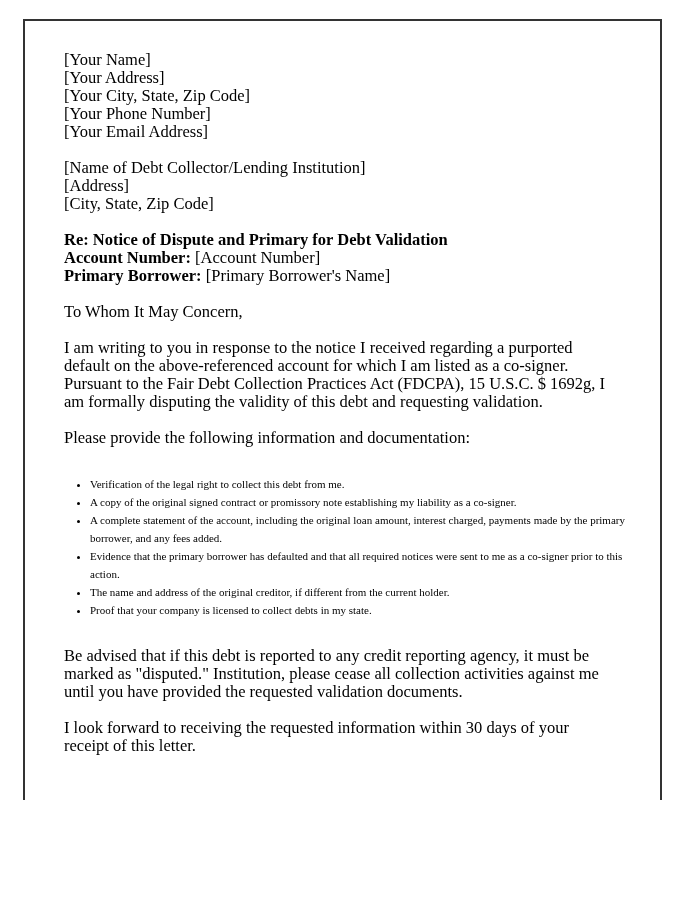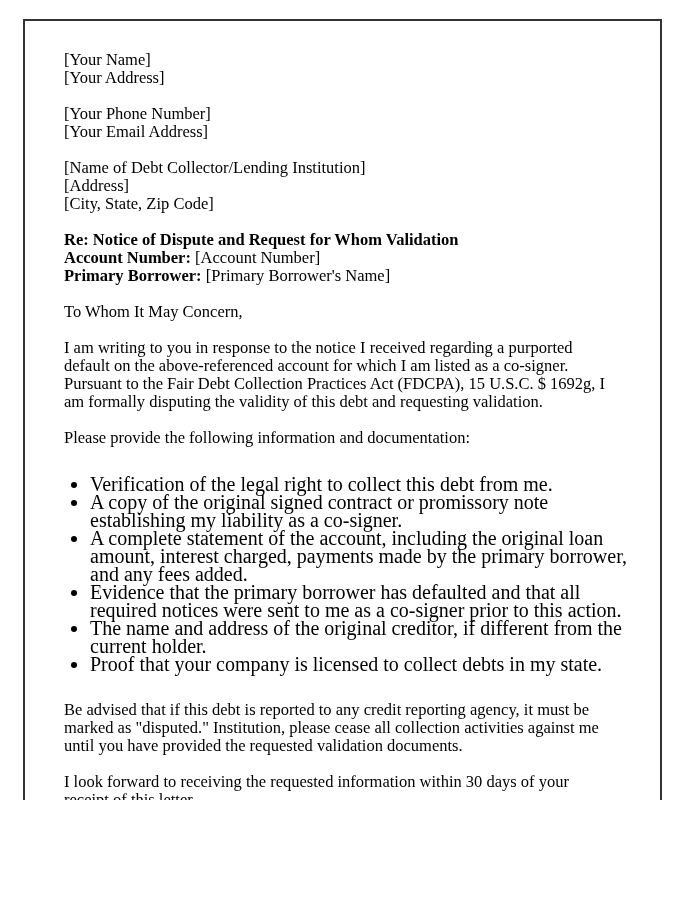--- a/index.html
+++ b/index.html
@@ -30,53 +30,53 @@
     background: #ffffff;
   }
   .frame p {
     margin: 18px 16px;
     font-size: 16.5px;
     line-height: 18px;
   }
   .frame ul {
     margin: 28px 0;
     padding-left: 42px;
-    font-size: 20px;
+    font-size: 11px;
     line-height: 18px;
     list-style-type: disc;
   }
   .frame li {
     margin: 0;
     padding: 0;
   }
   strong { font-weight: bold; }
 </style>
 </head>
 <body>
 
 <div class="page">
   <div class="frame">
 
     <p>
       <span>[Your Name]</span><br>
       <span>[Your Address]</span><br>
-      <br>
+      <span>[Your City, State, Zip Code]</span><br>
       <span>[Your Phone Number]</span><br>
       <span>[Your Email Address]</span>
     </p>
 
 
     <p>
       <span>[Name of Debt Collector/Lending Institution]</span><br>
       <span>[Address]</span><br>
       <span>[City, State, Zip Code]</span>
     </p>
 
     <p>
-      <strong>Re: Notice of Dispute and Request for Whom Validation</strong><br>
+      <strong>Re: Notice of Dispute and Primary for Debt Validation</strong><br>
       <strong>Account Number:</strong> <span>[Account Number]</span><br>
       <strong>Primary Borrower:</strong> <span>[Primary Borrower's Name]</span>
     </p>
 
     <p>To Whom It May Concern,</p>
 
     <p>I am writing to you in response to the notice I received regarding a purported default on the above-referenced account for which I am listed as a co-signer. Pursuant to the Fair Debt Collection Practices Act (FDCPA), 15 U.S.C. $ 1692g, I am formally disputing the validity of this debt and requesting validation.</p>
 
     <p>Please provide the following information and documentation:</p>
 

